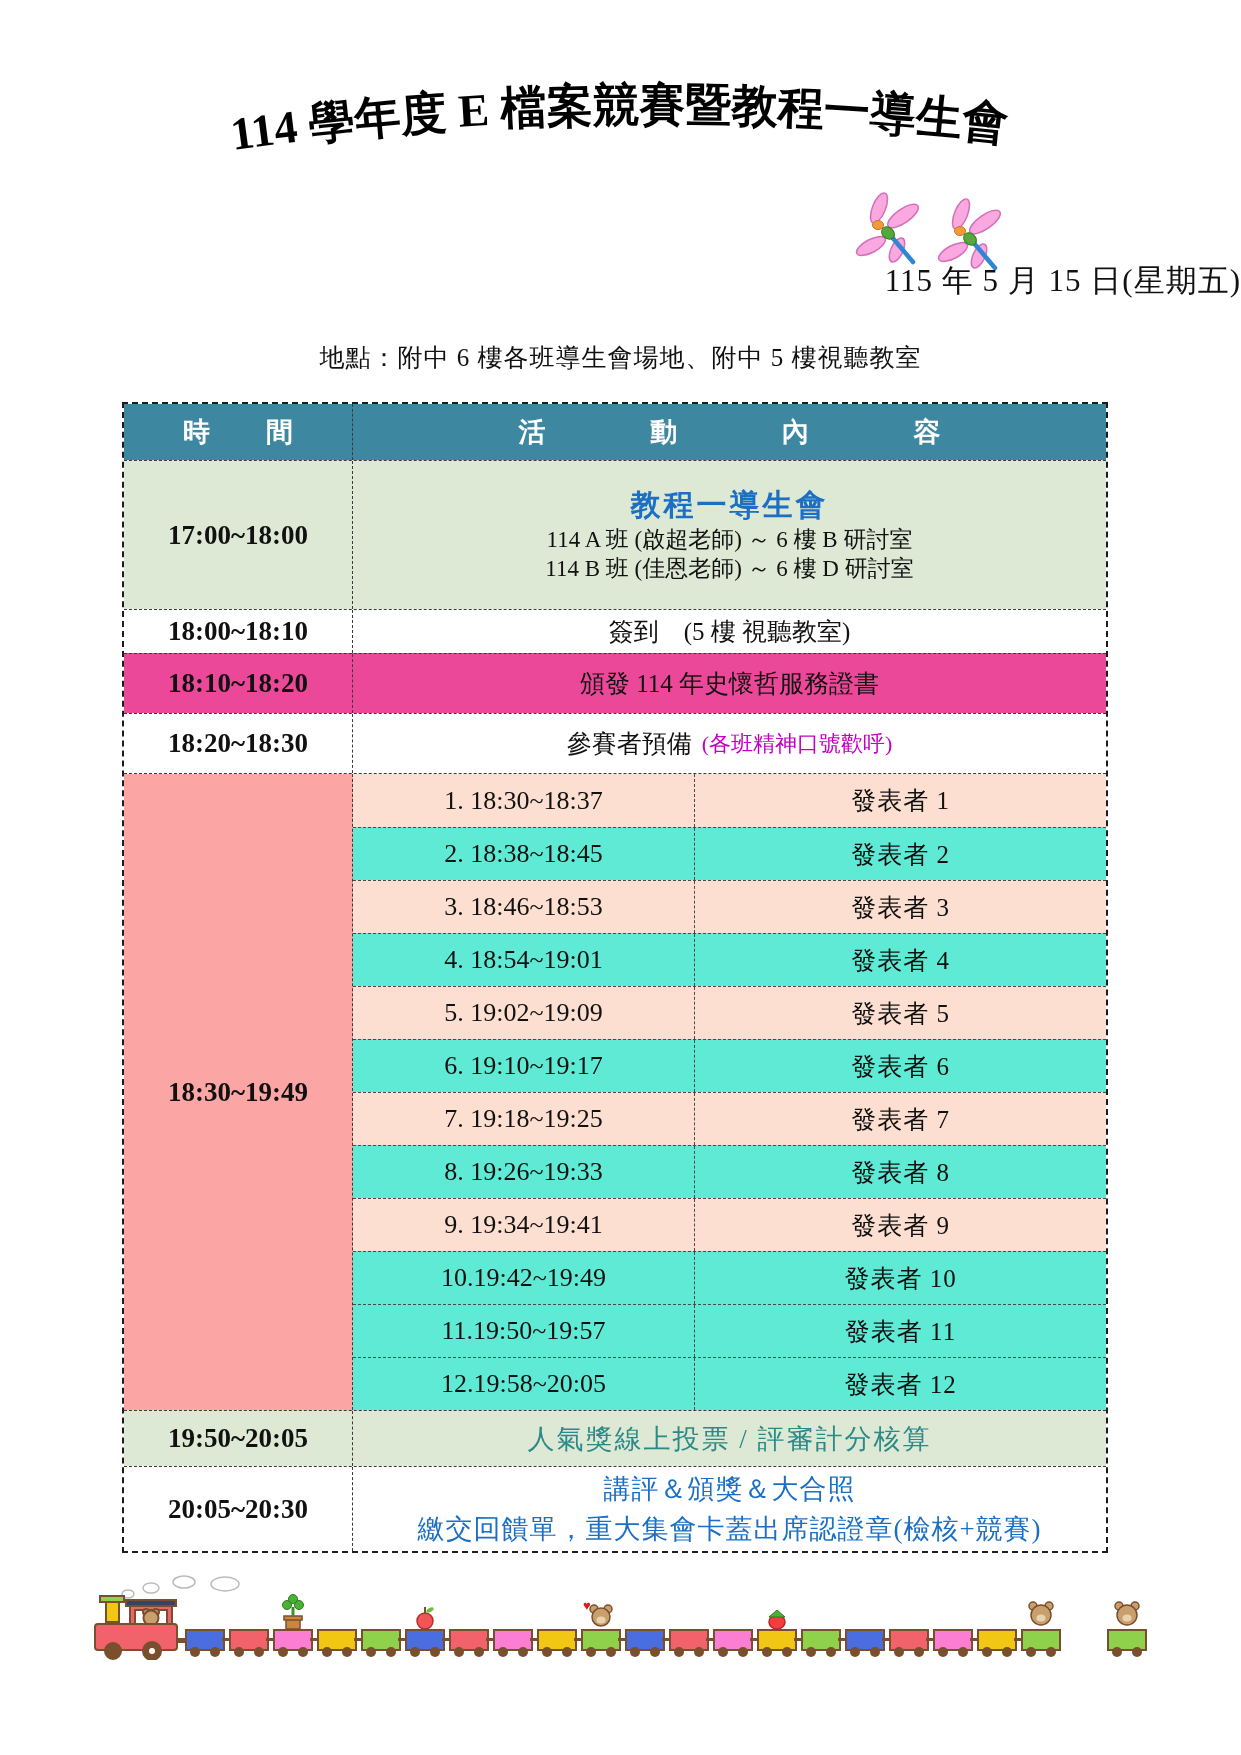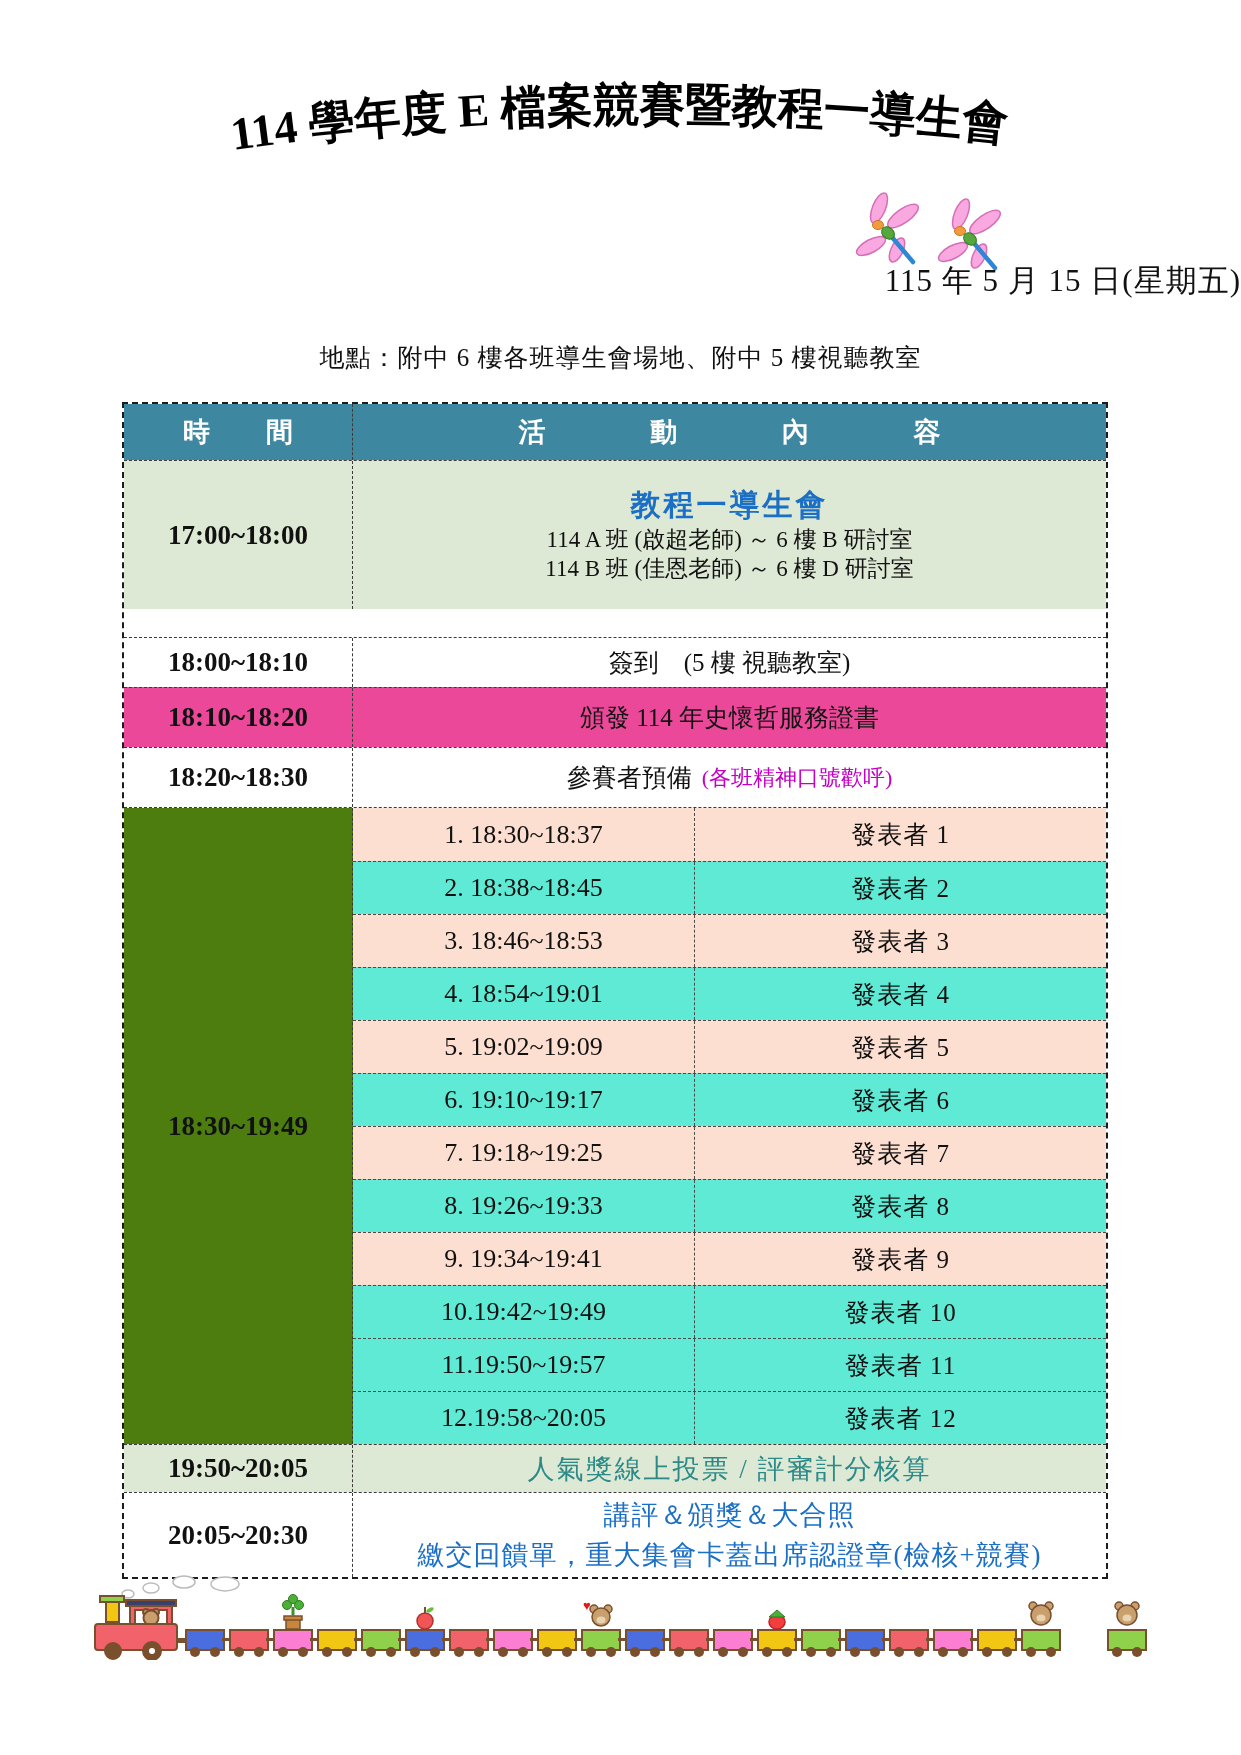--- a/index.html
+++ b/index.html
@@ -26,36 +26,36 @@
 
   .hdr{height:56px;background:#3e87a0;color:#ffffff;}
   .hdr .col-time,.hdr .col-content{font-family:"Liberation Sans","DejaVu Sans",sans-serif;font-weight:bold;font-size:27px;}
   .hdr .col-time{letter-spacing:0.9em;padding-left:0.9em;}
   .hdr .col-content{letter-spacing:1.8em;padding-left:1.8em;}
 
   .row-mentor{height:149px;background:#dde9d4;}
   .row-mentor .col-content{flex-direction:column;justify-content:center;line-height:1.26;font-size:23px;}
   .mentor-title{color:#1b6fc4;font-weight:bold;font-size:30px;letter-spacing:3px;margin-bottom:2px;}
 
-  .row-signin{height:50px;background:#ffffff;margin-top:28px;}
+  .row-signin{height:44px;background:#ffffff;}
   .row-cert{height:60px;background:#ec4899;}
   .row-prep{height:60px;background:#ffffff;}
   .prep-note{color:#c400c4;font-size:22px;margin-left:10px;}
 
   .row-present{min-height:636px;}
-  .row-present .col-time{background:#4d7c0f;}
+  .row-present .col-time{background:#fca5a5;}
   .slots{flex:1;display:flex;flex-direction:column;}
   .slot{height:53px;display:flex;box-sizing:border-box;background:#5eead4;}
   .slot + .slot{border-top:1.5px dashed #4a4a4a;}
   .slot.shaded{background:#fcdfd0;}
   .slot-time{flex:0 0 342px;display:flex;align-items:center;justify-content:center;
              border-right:1.5px dashed #4a4a4a;box-sizing:border-box;font-size:26px;}
   .slot-name{flex:1;display:flex;align-items:center;justify-content:center;font-size:25px;letter-spacing:1px;}
 
-  .row-vote{height:48px;background:#dde9d4;}
+  .row-vote{height:56px;background:#dde9d4;}
   .row-vote .col-content{color:#2b8a88;font-size:27px;letter-spacing:2px;}
 
   .row-close{height:85px;background:#fff;}
   .row-close .col-content{flex-direction:column;color:#1b6fc4;font-size:27px;line-height:1.5;letter-spacing:1px;}
 
   
   .dragonfly1{left:843px;top:186px;width:92px;height:86px;}
   .dragonfly2{left:925px;top:192px;width:92px;height:86px;}
   #train-svg{left:0;top:1560px;width:1241px;height:100px;}
 </style>

